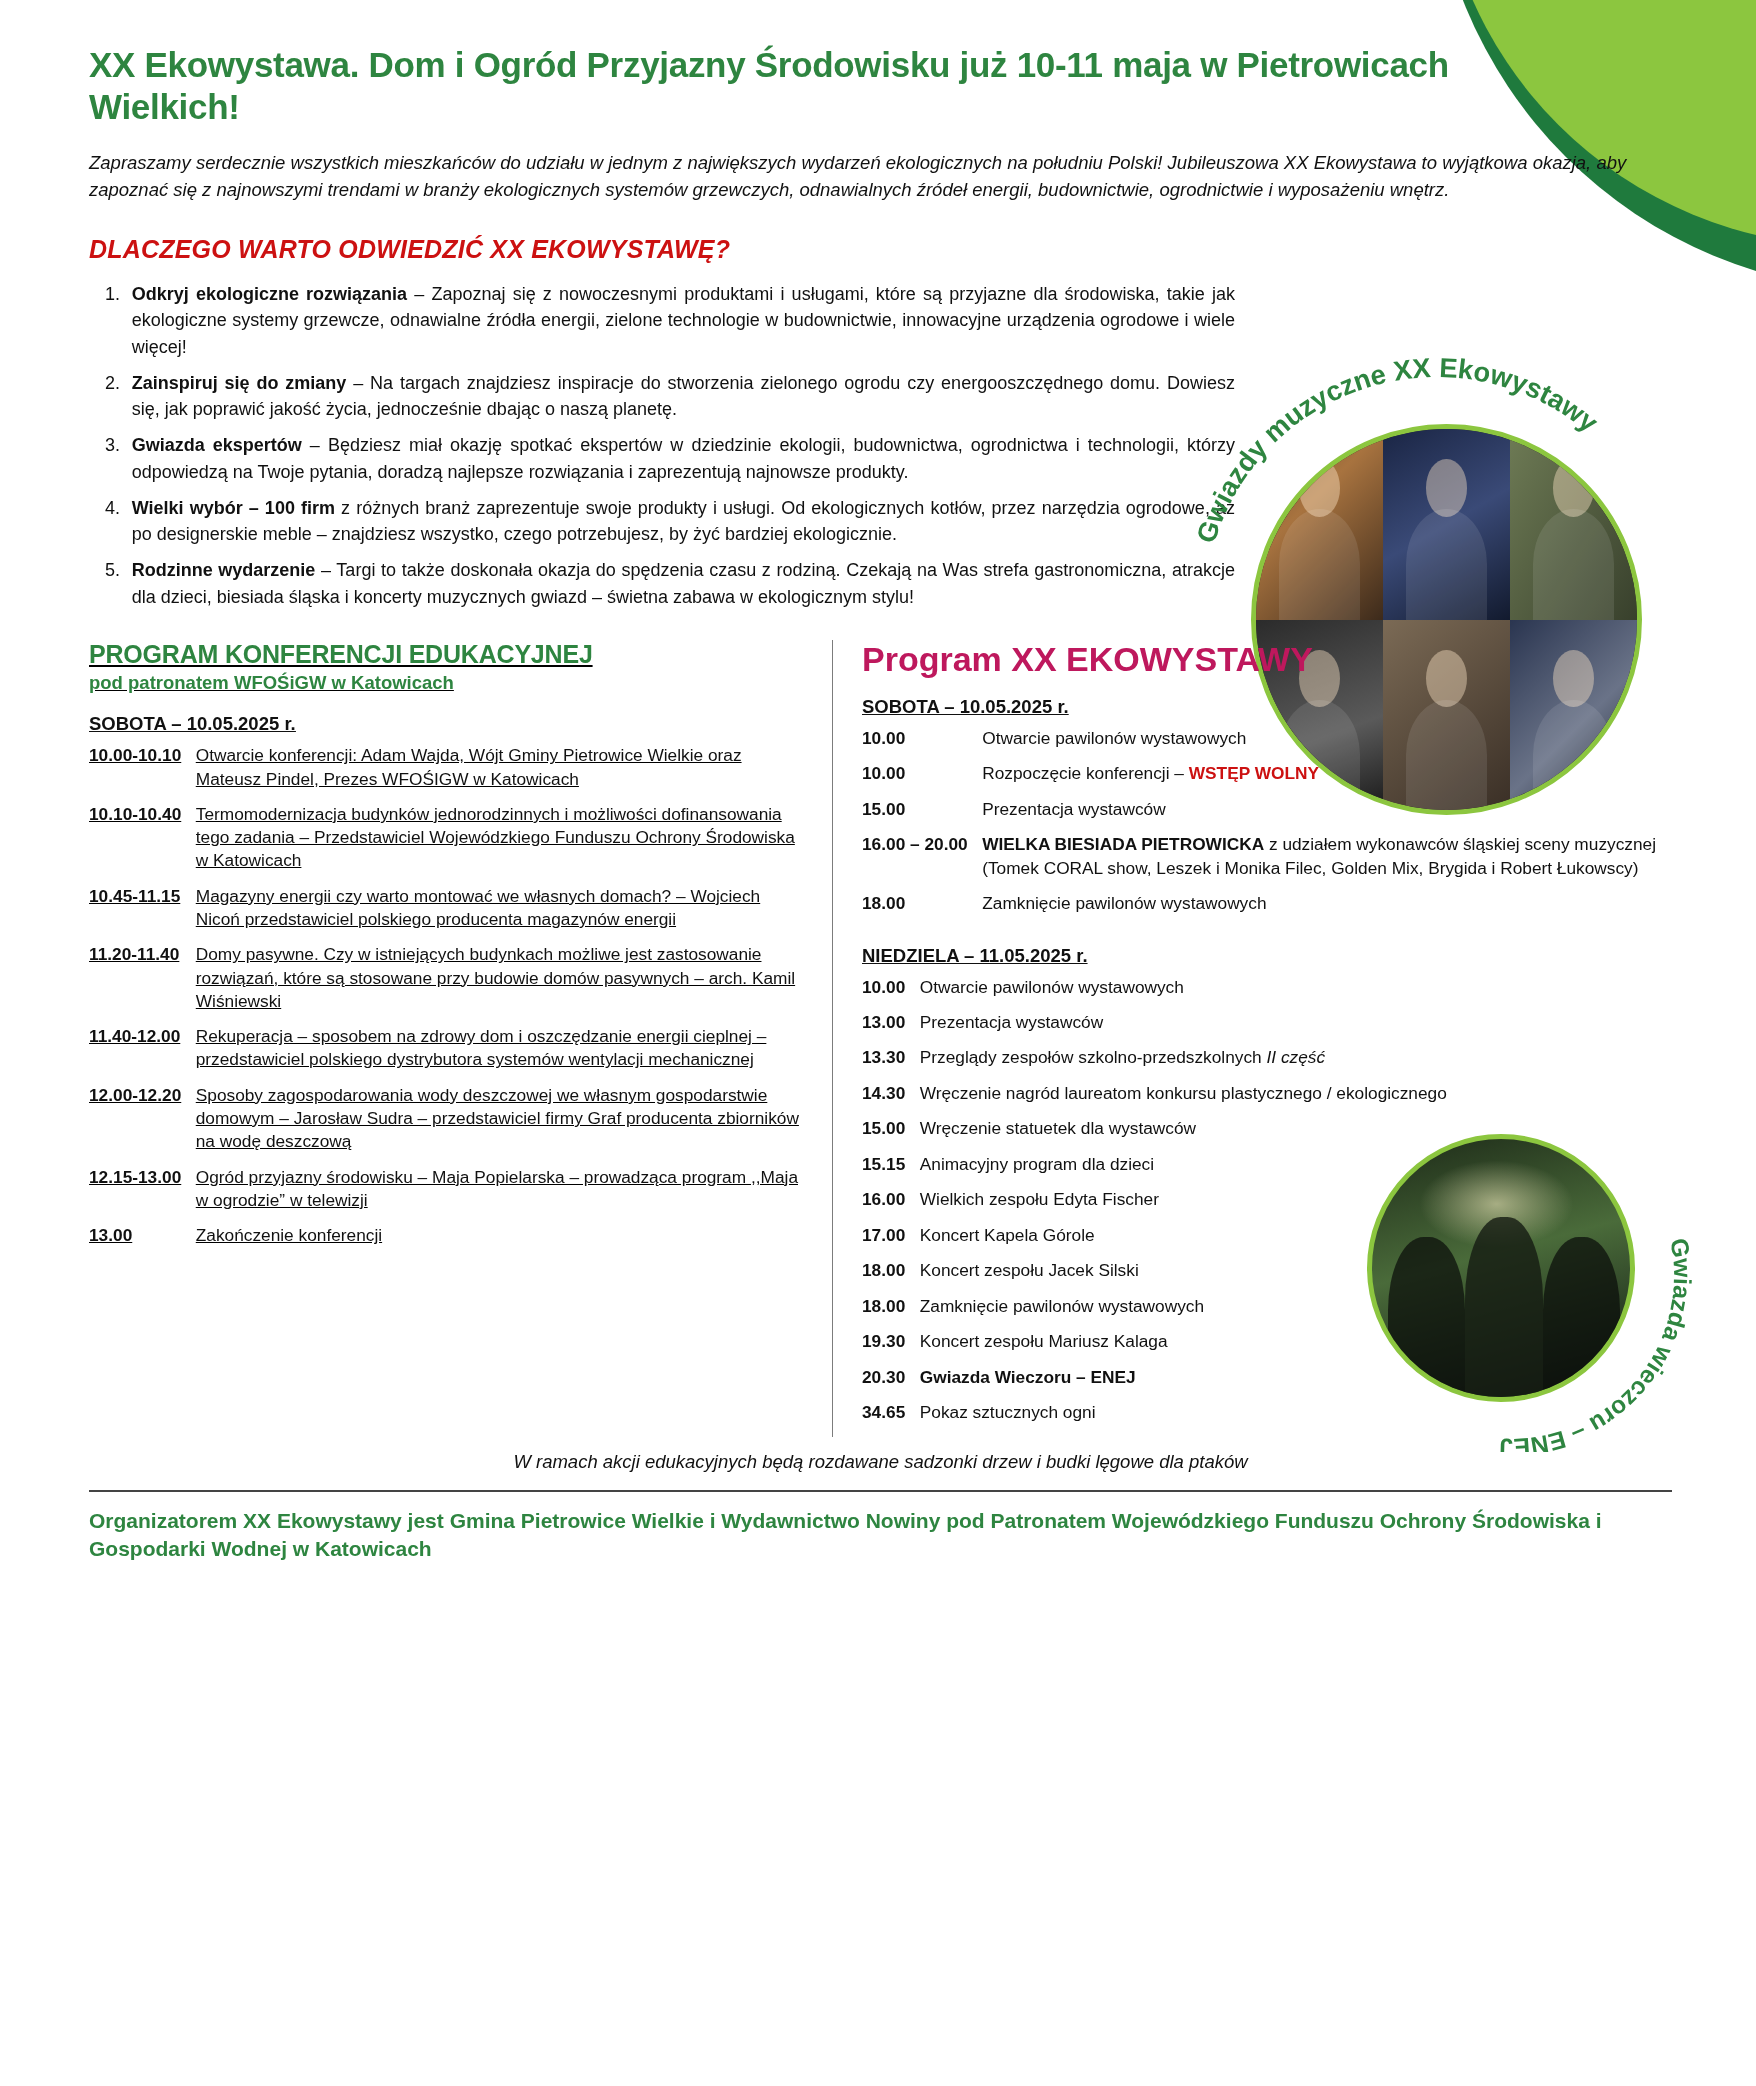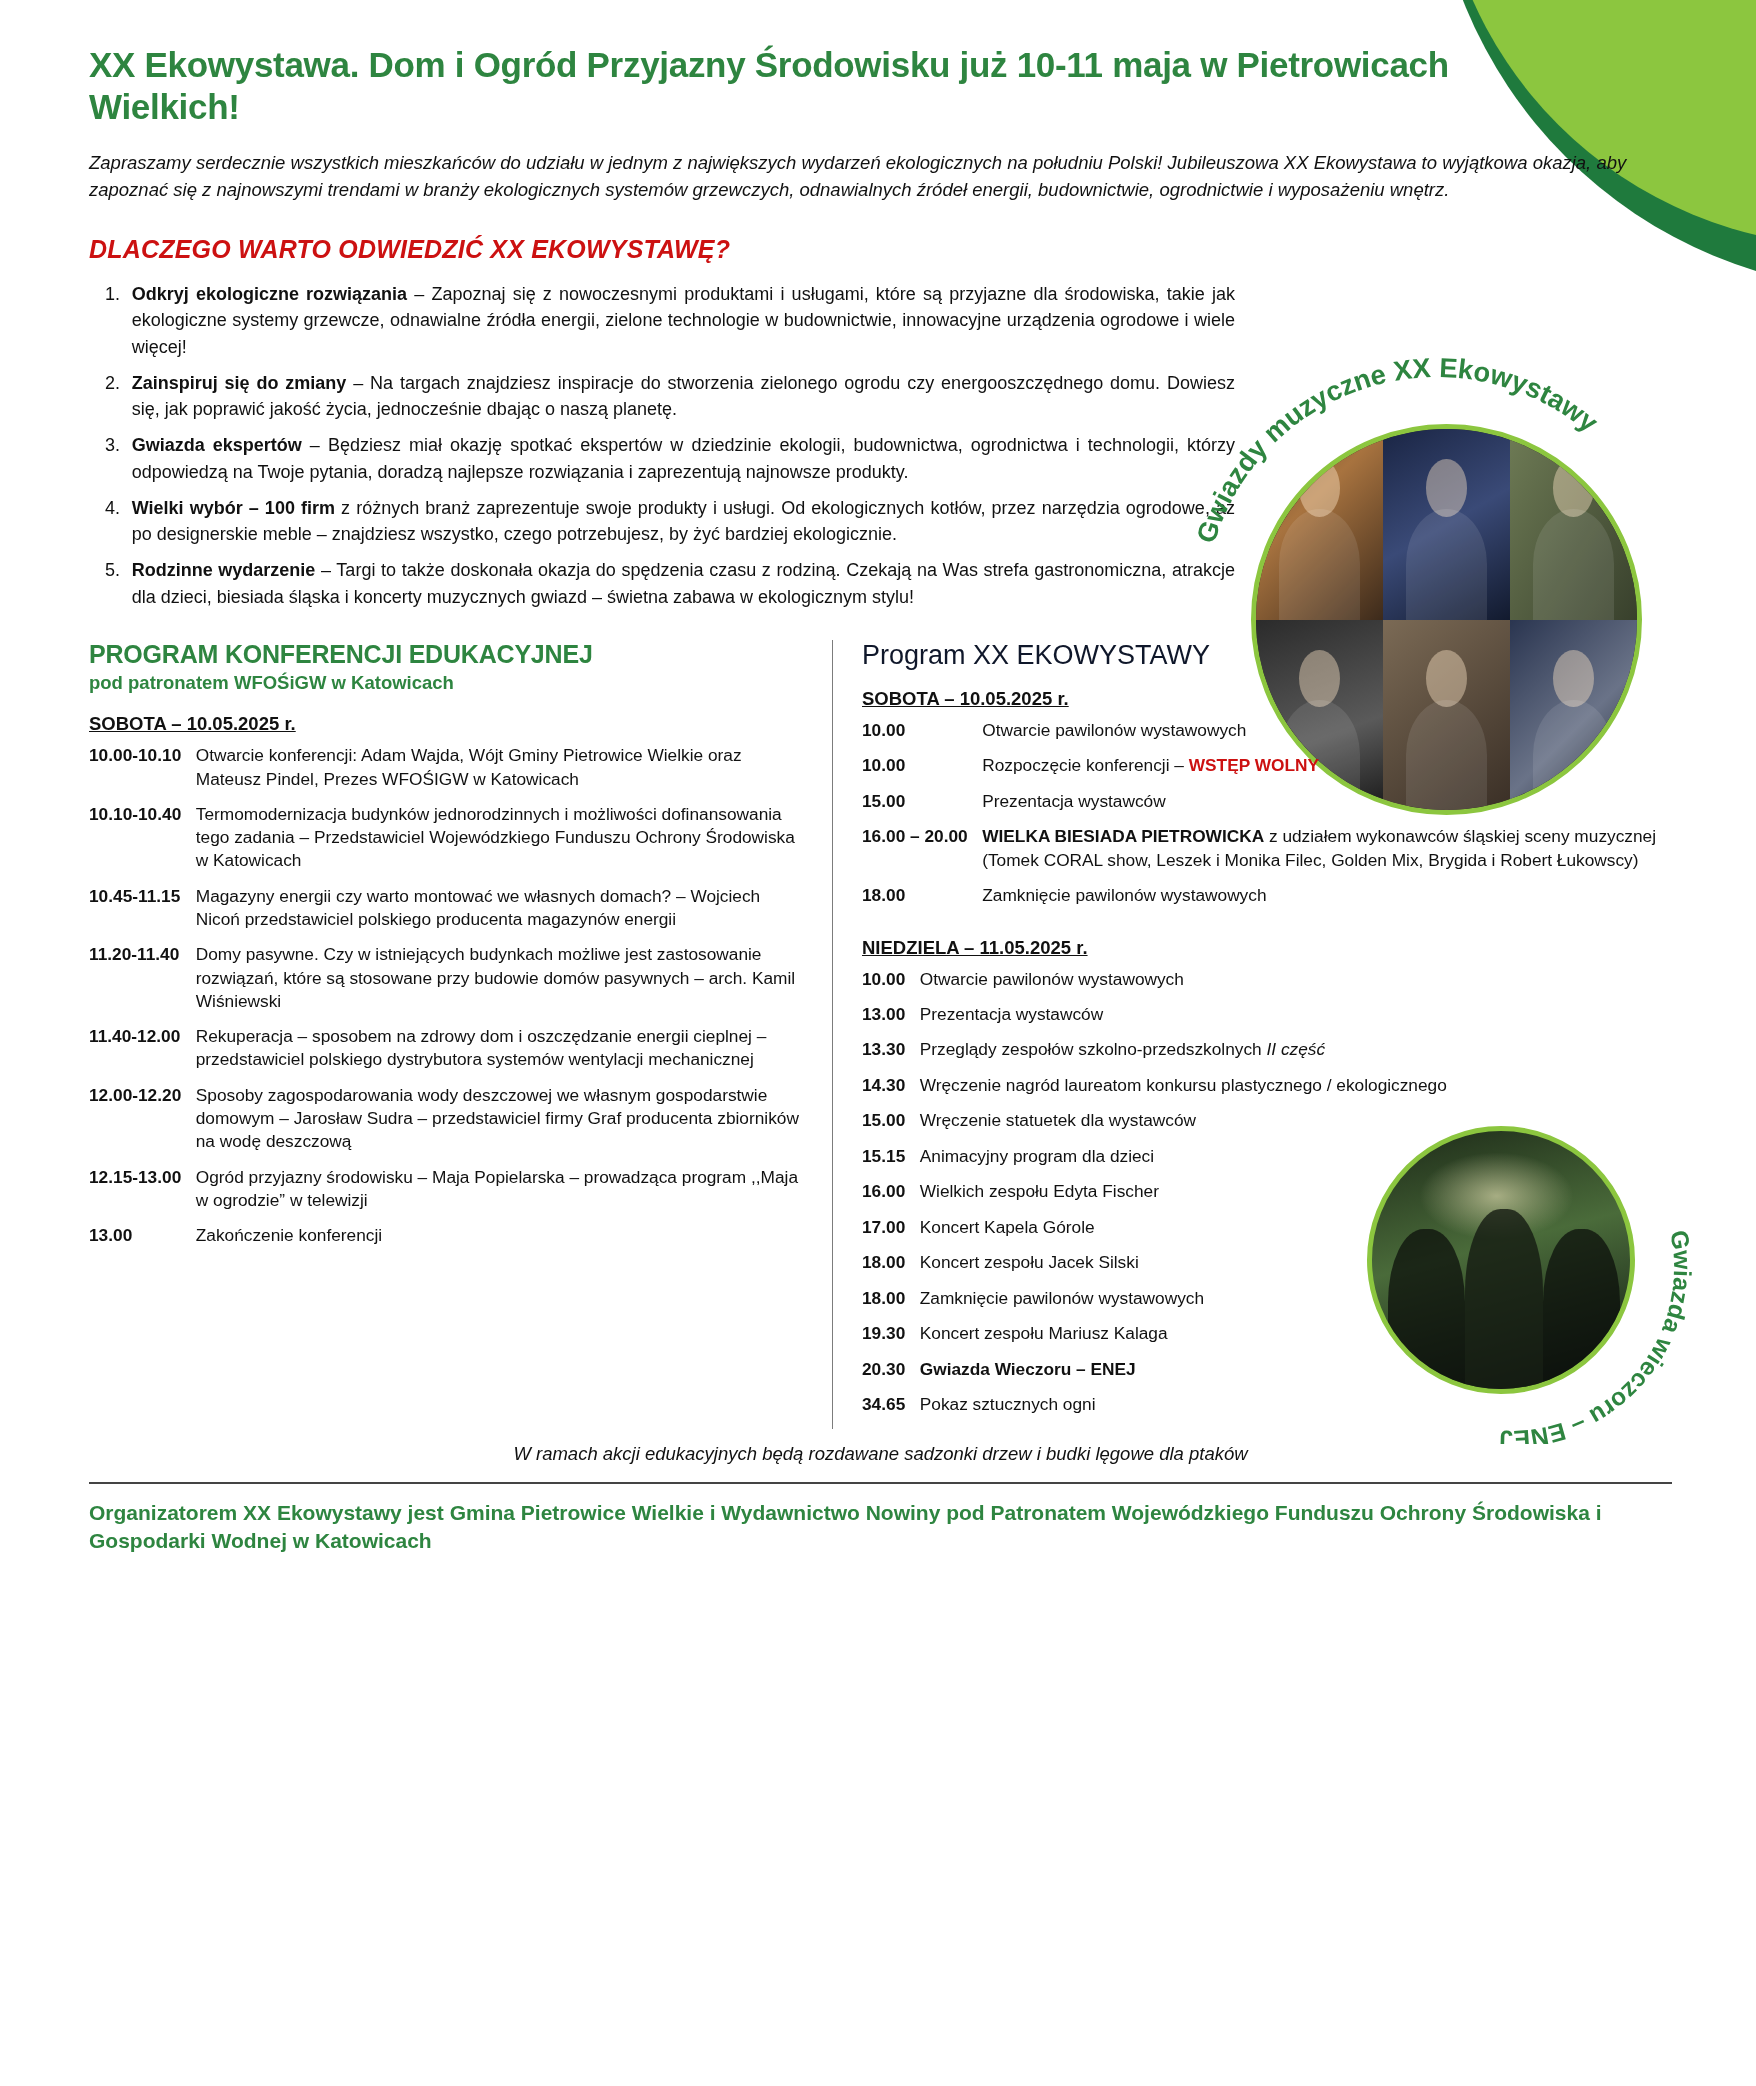--- a/index.html
+++ b/index.html
@@ -141,20 +141,21 @@
   
   .programs {
     display: flex;
     margin-top: 30px;
     gap: 0;
   }
   .col-left {
     width: 744px;
     padding-right: 29px;
     border-right: 1.7px solid #7c7c7c;
+    text-decoration: underline;
   }
   .col-right {
     flex: 1;
     padding-left: 29px;
     position: relative;
   }
 
   h3.prog-title {
     color: #2e8540;
     font-size: 25px;
@@ -162,23 +163,23 @@
     margin: 0 0 3.4px 0;
     letter-spacing: -0.2px;
   }
   .prog-sub {
     color: #2e8540;
     font-size: 18.5px;
     font-weight: bold;
     margin: 0 0 19px 0;
   }
   h3.prog-title-r {
-    color: #0f172a;
-    font-size: 27px;
-    font-weight: normal;
+    color: #be185d;
+    font-size: 34px;
+    font-weight: bold;
     margin: 0 0 17px 0;
   }
 
   .day-head {
     font-size: 18.5px;
     font-weight: bold;
     color: #111;
     text-decoration: underline;
     margin: 0 0 9px 0;
     display: block;

